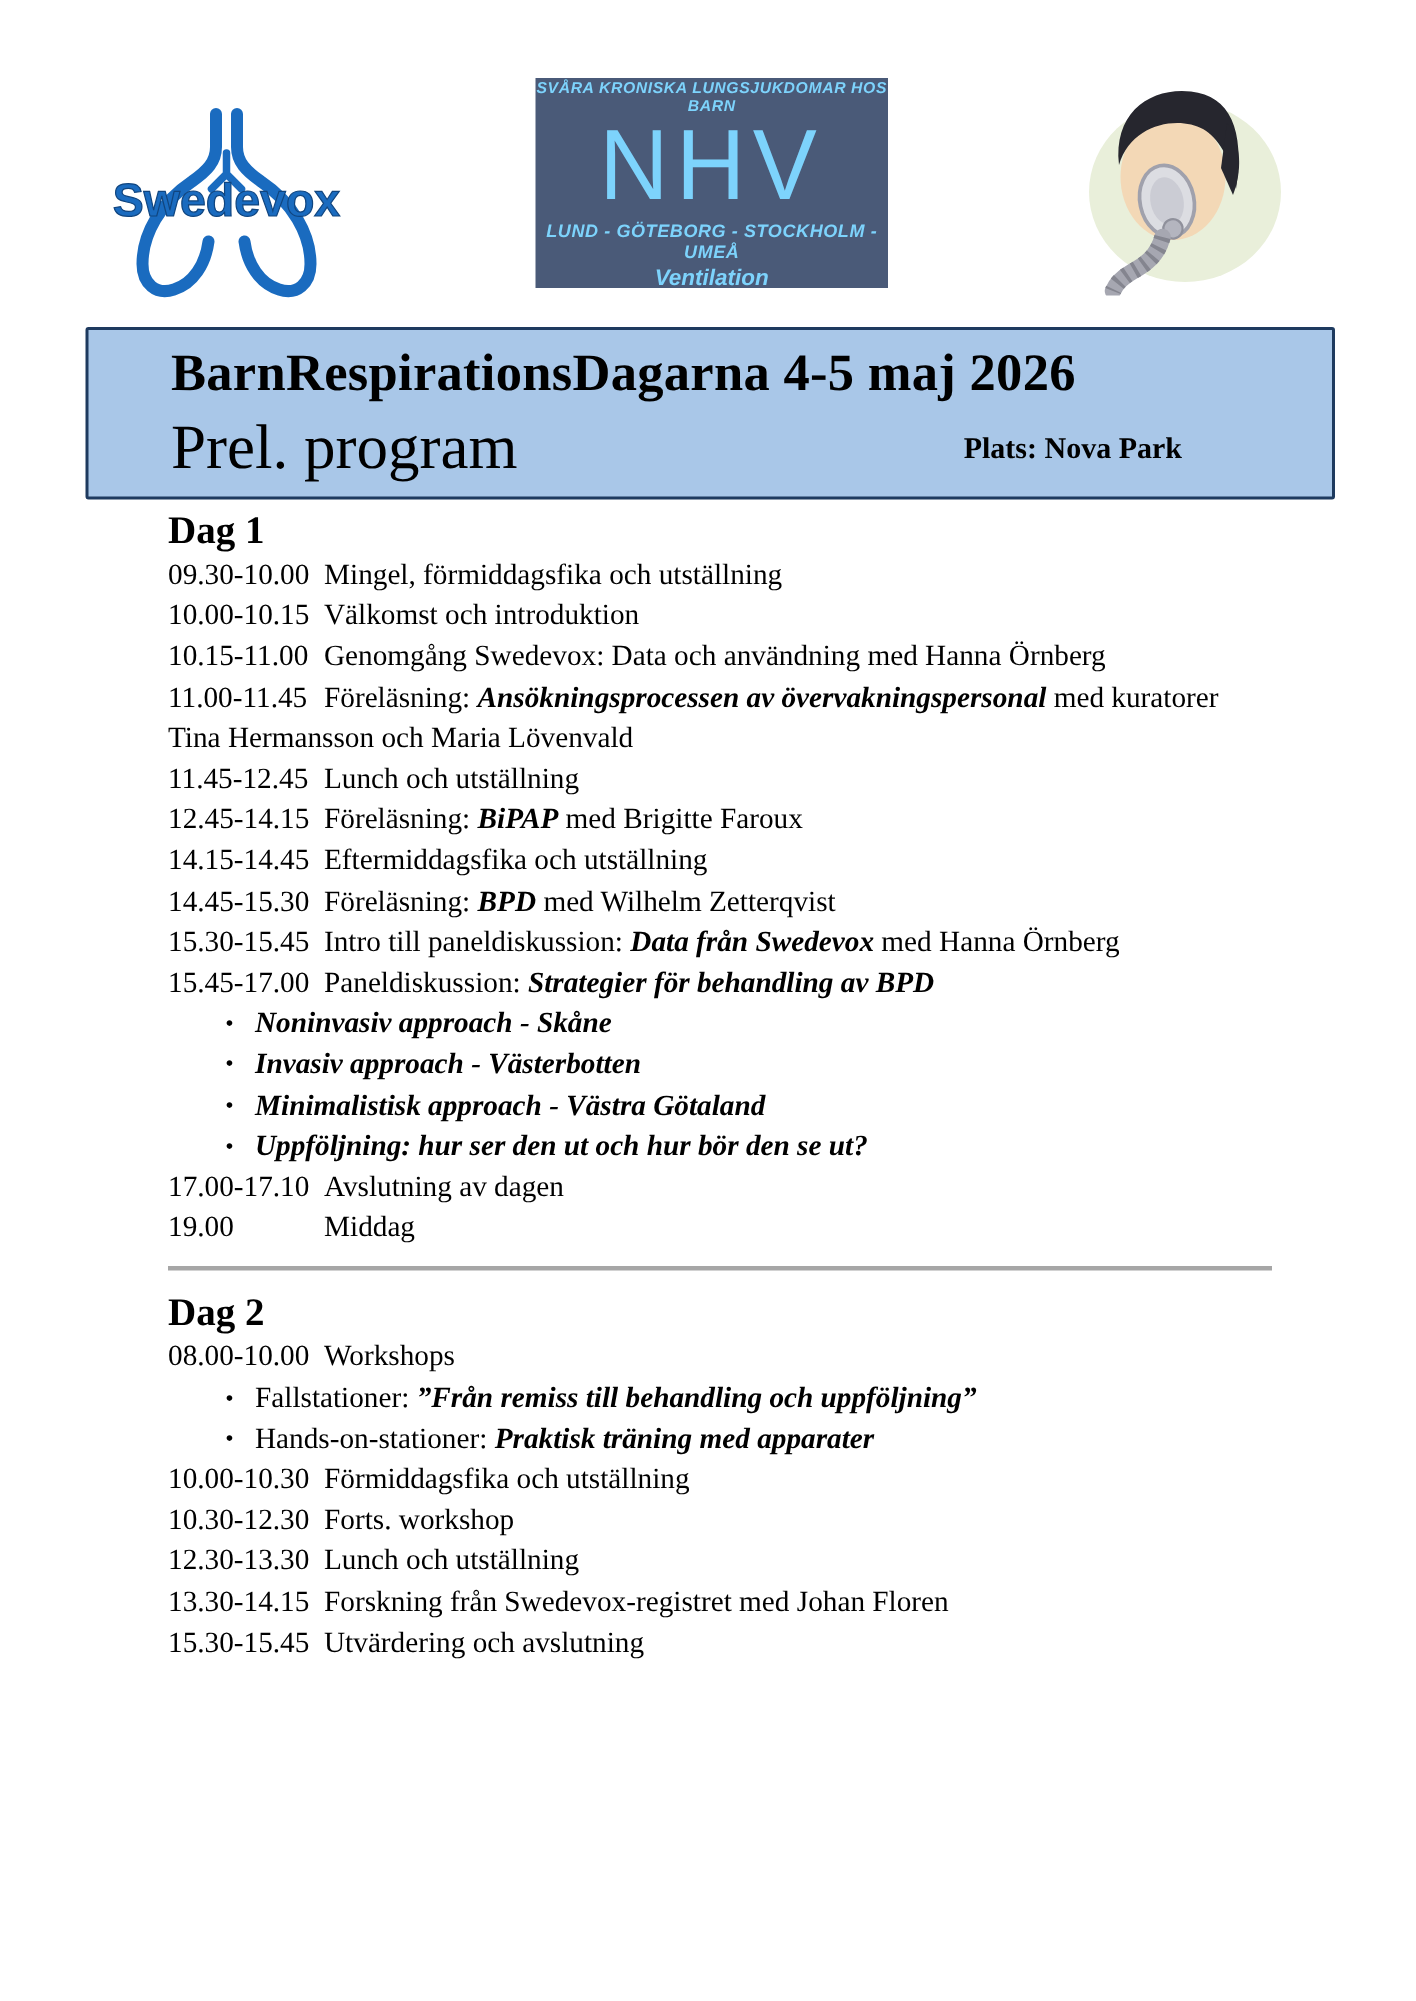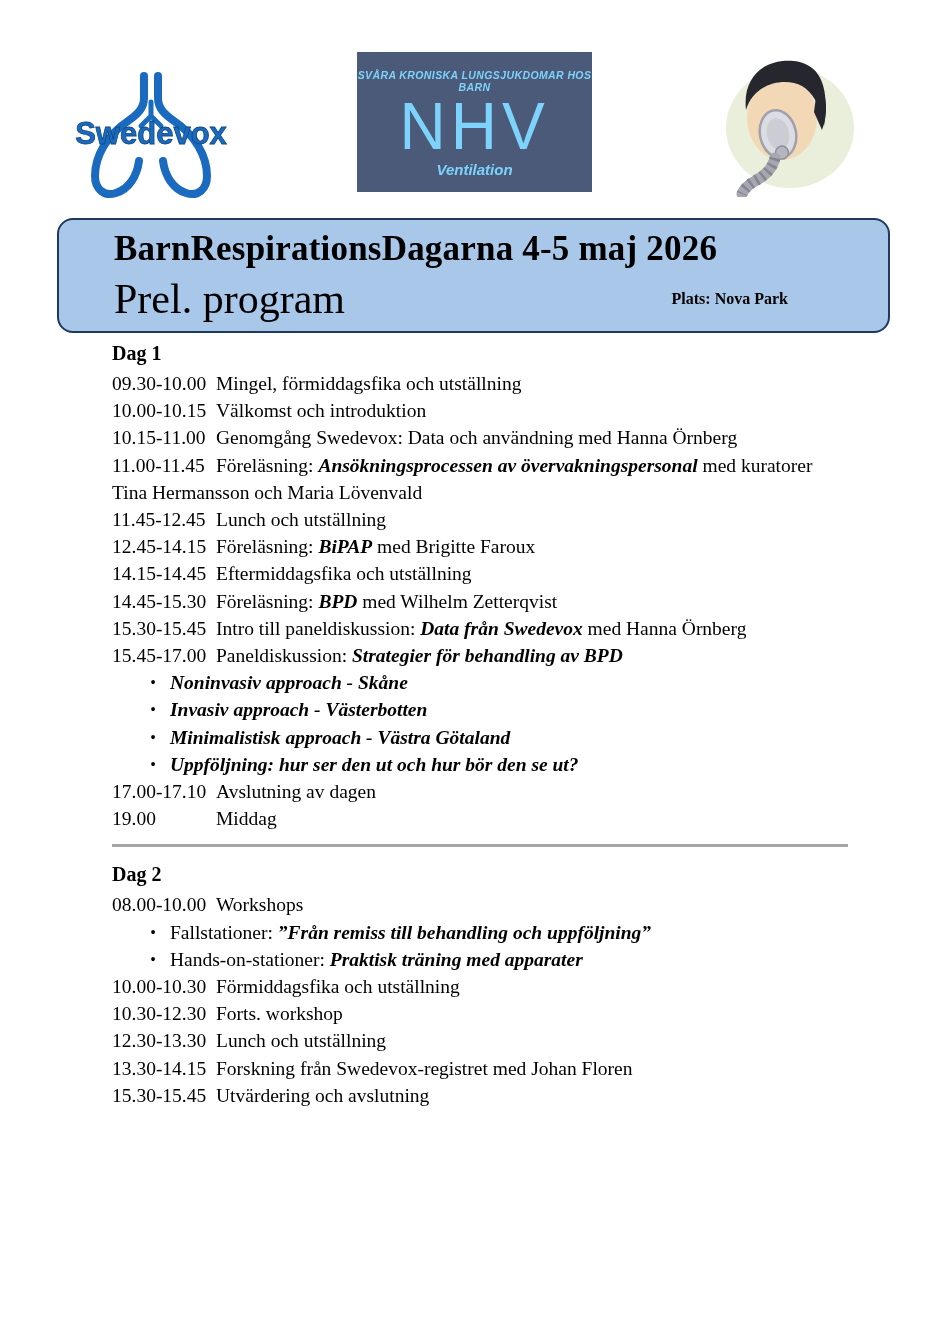--- a/index.html
+++ b/index.html
@@ -19,31 +19,31 @@
   }
   .nhv-tagline { font-size:10.5px; font-weight:700; font-style:italic; letter-spacing:.4px; margin-top:2px; }
   .nhv-acronym { font-size:64px; font-weight:400; letter-spacing:5px; line-height:66px; transform:scaleY(1.04); }
   .nhv-cities  { font-size:12px; font-weight:700; font-style:italic; letter-spacing:.4px; margin-top:4px; }
   .nhv-sub     { font-size:15px; font-weight:700; font-style:italic; margin-top:2px; }
   .child-illustration { position:absolute; left:706px; top:52px; width:160px; height:145px; }
 
   
   .banner {
     position:absolute; left:57px; top:218px; width:833px; height:115px;
-    background:#a9c7e8; border:2px solid #1e3a5f; border-radius:16px;
+    background:#a9c7e8; border:2px solid #1e3a5f; border-radius:2px;
     padding:8px 0 0 55px;
   }
   .banner-title { font-size:35px; font-weight:700; line-height:42px; letter-spacing:.2px; }
   .banner-sub-row { display:flex; align-items:center; margin-top:5px; }
   .banner-subtitle { font-size:42px; font-weight:400; line-height:48px; }
-  .banner-location { font-size:16px; font-weight:700; margin-left:auto; margin-right:100px; }
+  .banner-location { font-size:20px; font-weight:700; margin-left:auto; margin-right:100px; }
 
   
   .schedule { position:absolute; left:112px; top:340px; width:740px; font-size:19.5px; }
-  .day-heading { font-size:20px; font-weight:700; line-height:27px; margin-bottom:3px; }
+  .day-heading { font-size:26px; font-weight:700; line-height:27px; margin-bottom:3px; }
   .row { display:flex; line-height:27.2px; min-height:27.2px; }
   .row .time { flex:0 0 104px; }
   .row .content { flex:1; white-space:nowrap; }
   .row.bullet { padding-left:24px; }
   .row.bullet .dot { flex:0 0 34px; text-align:center; font-size:16px; }
   .bold { font-weight:400; }
   .bold-italic { font-weight:700; font-style:italic; }
   .regular { font-weight:400; }
   .divider { border:none; border-top:3px solid #a6a6a6; margin:12px 0 14px 0; width:736px; }
 </style>
@@ -57,20 +57,21 @@
       <path d="M82,8 v22 c0,10 -6,16 -16,23 c-21,14 -33,35 -33,55 c0,13 9,21 21,17 c13,-4 21,-17 23,-32"></path>
       <path d="M96,8 v22 c0,10 6,16 16,23 c21,14 33,35 33,55 c0,13 -9,21 -21,17 c-13,-4 -21,-17 -23,-32"></path>
       <path d="M89,34 v14 M89,48 l-10,10 M89,48 l10,10" stroke-width="5"></path>
     </g>
     <text x="89" y="76" text-anchor="middle" font-family="Liberation Sans, DejaVu Sans, sans-serif" font-size="31" font-weight="bold" fill="#1a6bbf" stroke="#10457f" stroke-width="0.8">Swedevox</text>
   </svg>
 
   <div class="nhv-logo" style="background:#4a5a78; color:#7dd3fc;">
     <div class="nhv-tagline">SVÅRA KRONISKA LUNGSJUKDOMAR HOS BARN</div>
     <div class="nhv-acronym">NHV</div>
+    <div class="nhv-cities">LUND - GÖTEBORG - STOCKHOLM - UMEÅ</div>
     <div class="nhv-sub">Ventilation</div>
   </div>
 
   <svg class="child-illustration" viewBox="0 0 160 145" xmlns="http://www.w3.org/2000/svg">
     <ellipse cx="84" cy="76" rx="64" ry="60" fill="#e9efda"></ellipse>
     <ellipse cx="76" cy="66" rx="35" ry="42" fill="#f3d8b6"></ellipse>
     <path d="M40,58 C36,22 62,6 88,9 C114,12 124,34 118,74 C114,52 106,40 96,34 C80,25 48,30 40,58 Z" fill="#26262e"></path>
     <path d="M112,30 C122,44 122,62 116,78 L108,60 Z" fill="#26262e"></path>
     <g transform="rotate(-12 72 82)">
       <ellipse cx="72" cy="82" rx="18" ry="24" fill="#dcdde2" stroke="#a0a1ac" stroke-width="2.5"></ellipse>

